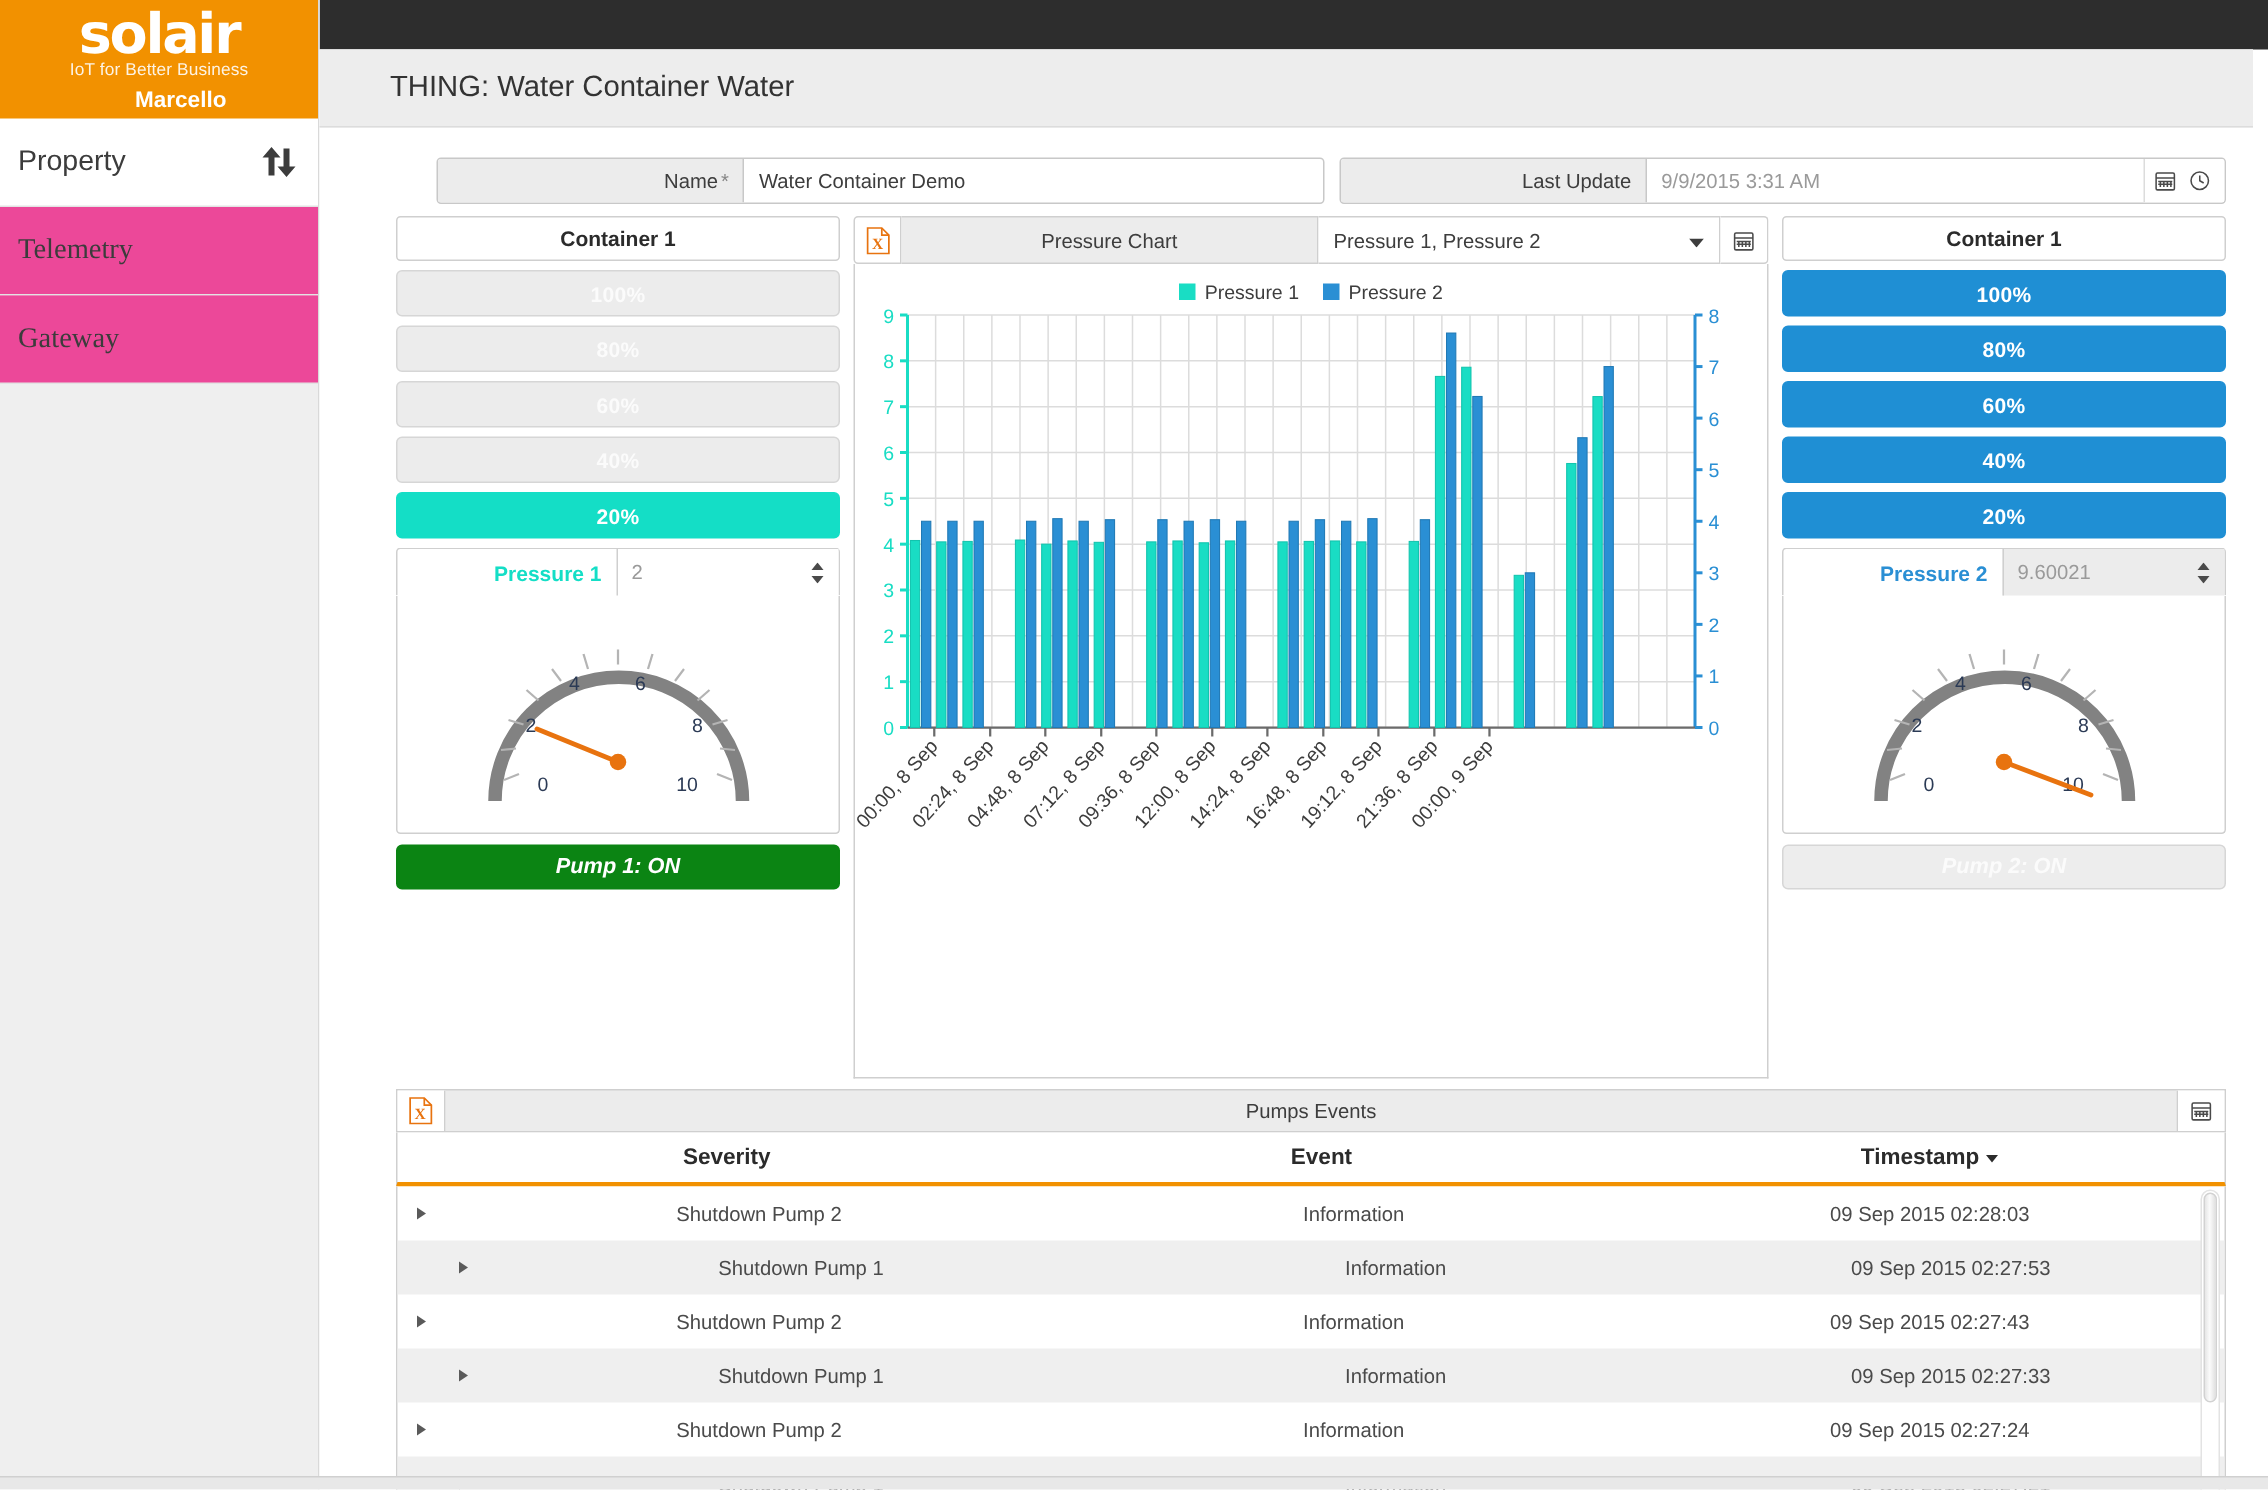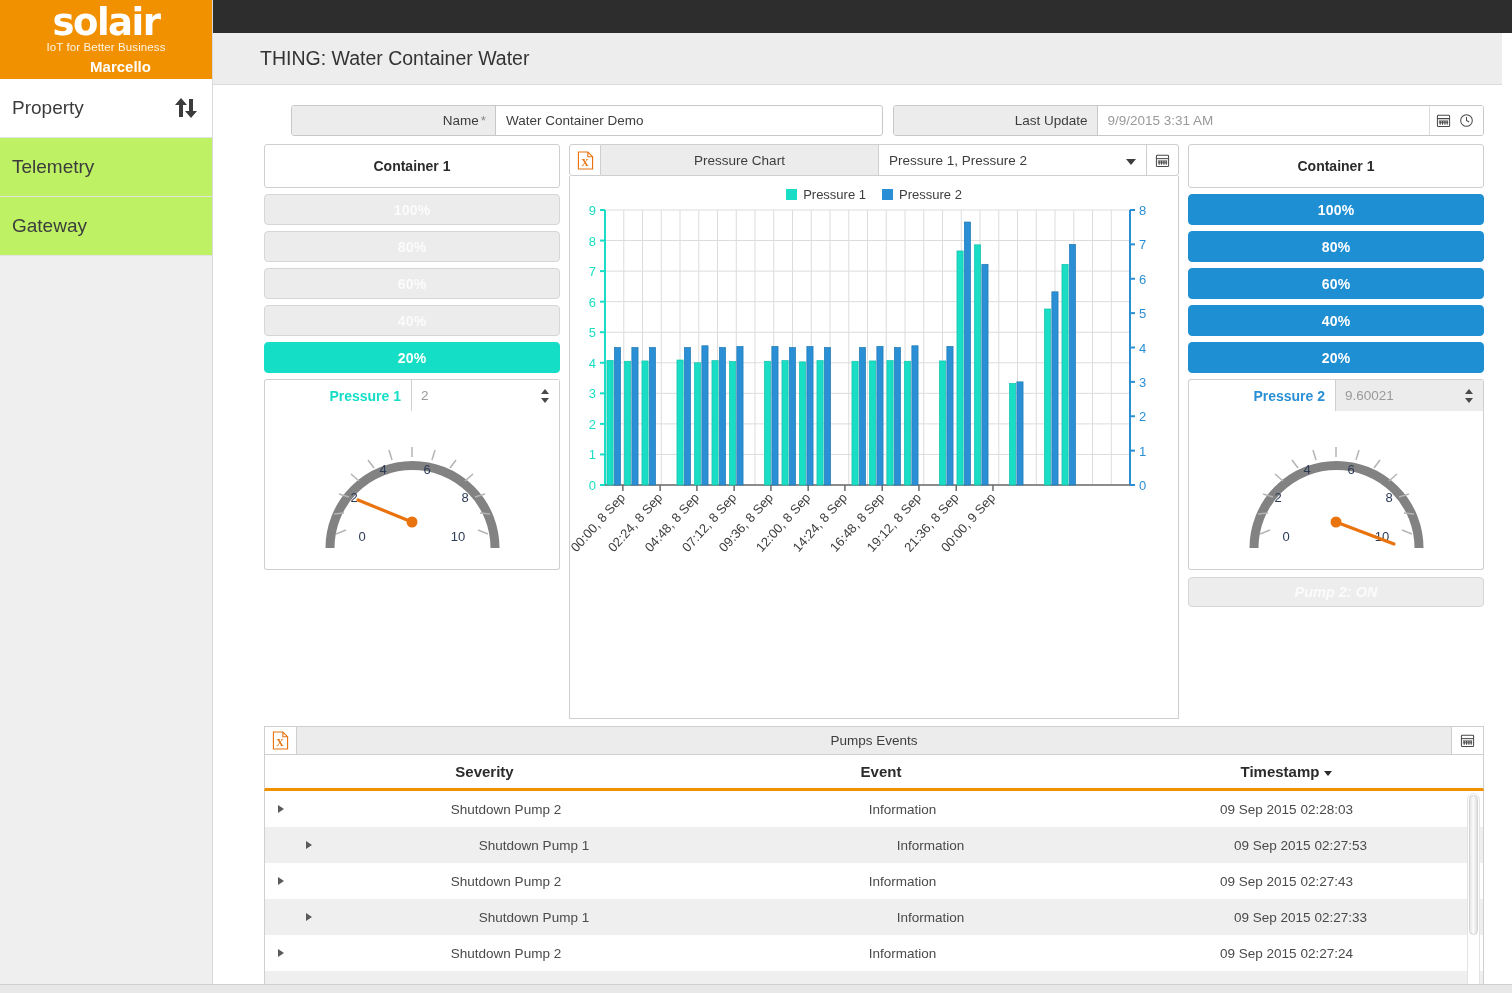--- a/index.html
+++ b/index.html
@@ -36,21 +36,21 @@
   }
   .brand-user {
     font-size: 15px; font-weight: 600; margin-top: 5px; color: #fff; padding-left: 29px;
   }
   .nav-item {
     height: 59px; display: flex; align-items: center;
     padding: 0 14px 0 12px; font-size: 19px; color: #3c3c3c;
     border-bottom: 1px solid #e3e3e3; justify-content: space-between;
   }
   .nav-item.sel { background: #ffffff; }
-  .nav-item.alt { background: #bef264; }
+  .nav-item.alt { background: #ec4899; font-family: Liberation Serif, serif; }
   .nav-rest { position:absolute; top:256px; left:0; right:0; bottom:0; background:#efefef; }
   .sync-icon { width: 24px; height: 22px; color: #3c3c3c; }
 
   
   .main {
     position: absolute; left: 213px; top: 33px; width: 1289px; height: 960px;
     background: #fff;
   }
   .page-title-bar {
     height: 52px; background: #ededed; border-bottom: 1px solid #dcdcdc;
@@ -82,21 +82,21 @@
     border-left: 1px solid #dcdcdc; background: #fff;
   }
   .ico { width: 15px; height: 15px; color: #4a4a4a; }
 
   
   .panels { display: flex; gap: 9px; margin-top: 1px; }
   .col-side { width: 301px; }
   .col-chart { width: 610px; }
 
   .panel-head {
-    height: 44px; border: 1px solid #cfcfcf; border-radius: 3px; background: #fff;
+    height: 30px; border: 1px solid #cfcfcf; border-radius: 3px; background: #fff;
     display: flex; align-items: center; justify-content: center;
     font-size: 14px; font-weight: 700; color: #2b2b2b; margin-bottom: 6px;
   }
   .pct-btn {
     height: 31px; border-radius: 4px; display: flex; align-items: center;
     justify-content: center; font-size: 14px; font-weight: 700;
     color: #fff; margin-bottom: 6px; letter-spacing: .2px;
   }
   .pct-off { background: #ececec; border: 1px solid #d6d6d6; color: #fbfbfb; }
   .pct-teal { background: #14dec6; border: 1px solid #14dec6; }
@@ -333,20 +333,21 @@
             <text x="52" y="125" font-size="13" fill="#2b3a55" font-family="Liberation Sans, sans-serif" text-anchor="middle">0</text>
             <text x="44" y="86" font-size="13" fill="#2b3a55" font-family="Liberation Sans, sans-serif" text-anchor="middle">2</text>
             <text x="73" y="58" font-size="13" fill="#2b3a55" font-family="Liberation Sans, sans-serif" text-anchor="middle">4</text>
             <text x="117" y="58" font-size="13" fill="#2b3a55" font-family="Liberation Sans, sans-serif" text-anchor="middle">6</text>
             <text x="155" y="86" font-size="13" fill="#2b3a55" font-family="Liberation Sans, sans-serif" text-anchor="middle">8</text>
             <text x="148" y="125" font-size="13" fill="#2b3a55" font-family="Liberation Sans, sans-serif" text-anchor="middle">10</text>
             <line x1="102" y1="106" x2="48" y2="84" stroke="#e8730f" stroke-width="3.2" stroke-linecap="round"></line>
             <circle cx="102" cy="106" r="5.5" fill="#e8730f"></circle>
           </svg>
         </div>
+        <div class="pump-btn pump-on">Pump 1: ON</div>
       </div>
 
       <div class="col-chart">
         <div class="chart-toolbar">
           <div class="xls-btn">
             <svg viewBox="0 0 18 20" width="17" height="19">
               <path d="M1.5 1 L11.5 1 L16.5 6 L16.5 19 L1.5 19 Z" fill="#fff" stroke="#e8730f" stroke-width="1.2"></path>
               <path d="M11.5 1 L11.5 6 L16.5 6" fill="none" stroke="#e8730f" stroke-width="1.2"></path>
               <text x="8.6" y="15.5" font-size="11" font-weight="700" fill="#e8730f" font-family="Liberation Serif, serif" text-anchor="middle">X</text>
             </svg>

